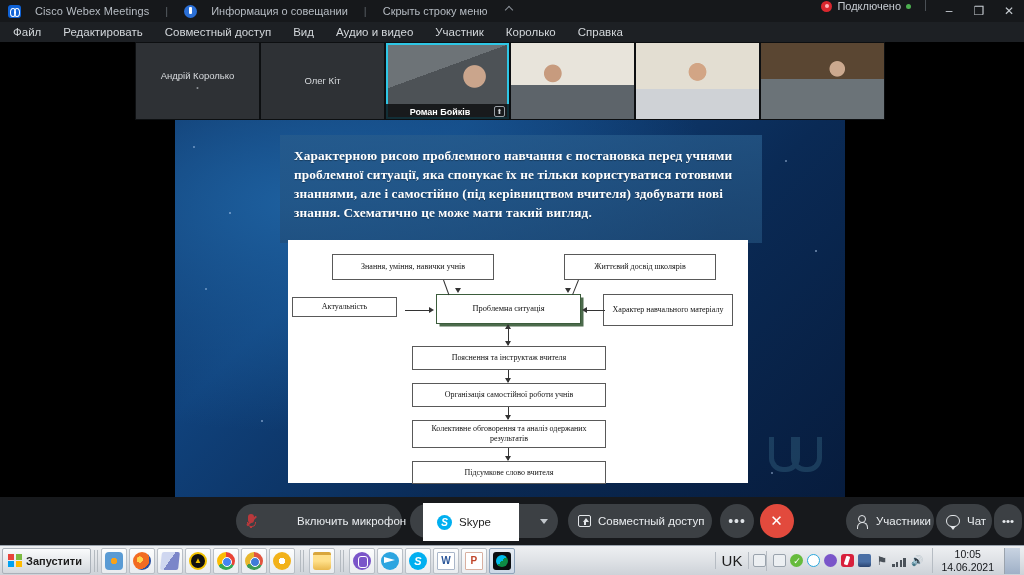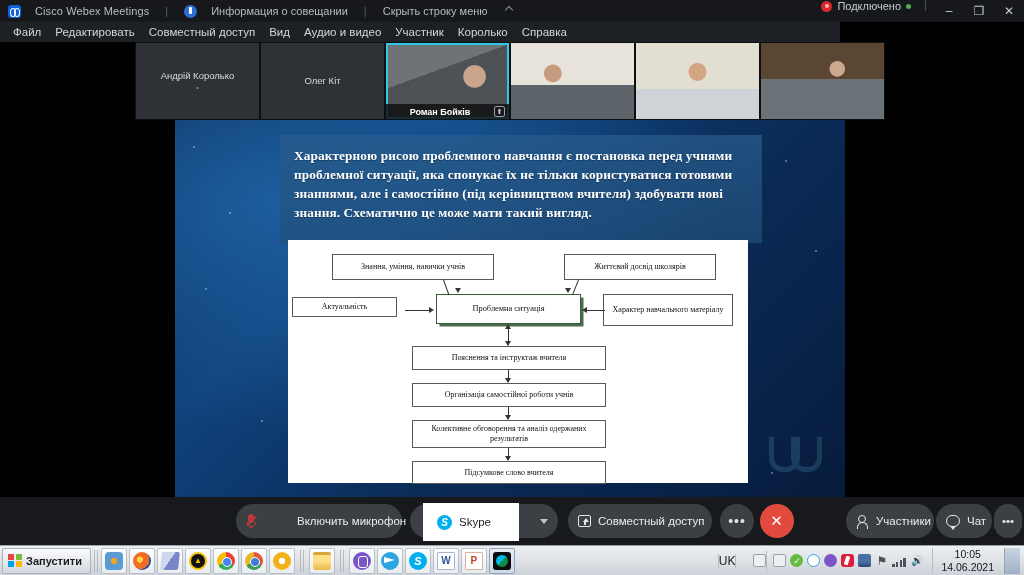--- a/index.html
+++ b/index.html
@@ -59,23 +59,23 @@
   .tb-conn-label { color: #c6cbd1; font-size: 11px; }
   .tb-green-dot { width: 5px; height: 5px; border-radius: 50%; background: #4caf50; }
   .tb-divider { width: 1px; height: 11px; background: #4a4f55; margin: 0 8px; }
   .wbtn {
     width: 30px; height: 22px; display: flex; align-items: center; justify-content: center;
     color: #c7ccd2; font-size: 12px; line-height: 1;
   }
 
   
   .menubar {
-    position: absolute; left: 0; top: 22px; width: 840px; height: 20px;
+    position: absolute; left: 0; top: 22px; width: 1024px; height: 20px;
     background: #1d2024; display: flex; align-items: center;
-    padding-left: 6px; gap: 0px;
+    padding-left: 6px; gap: 8px;
   }
   .menu-item {
     font-size: 11.5px; color: #d3d7db; padding: 2px 7px; white-space: nowrap;
   }
 
   
   .filmstrip {
     position: absolute; left: 135px; top: 42px; width: 750px; height: 78px;
     background: #0d0f11; display: flex; gap: 2px; padding: 1px;
   }
@@ -339,22 +339,22 @@
   .g-ppt { background: linear-gradient(180deg,#fff 0 100%); border: 1px solid #d9b0a0; border-radius: 1px; position: relative; }
   .g-ppt::after { content: "P"; position: absolute; left: 0; top: 0; width: 100%; height: 100%;
     display: flex; align-items: center; justify-content: center;
     color: #c0452a; font-size: 10px; font-weight: bold; }
   .g-wbx { background: #0b0d0f; border-radius: 3px; position: relative; }
   .g-wbx::after { content: ""; position: absolute; left: 3px; top: 3px; width: 12px; height: 12px;
     border-radius: 50%; background: linear-gradient(135deg,#00bceb 0 50%, #0d8a44 50% 100%); }
 
   .tray { margin-left: auto; display: flex; align-items: center; height: 100%; padding-right: 4px; }
   .tray-lang {
-    font-size: 12px; color: #1d1d1d; padding: 0 0; border-left: 1px solid #b6bcc3;
-    border-right: 1px solid #b6bcc3; margin-right: 17px;
+    font-size: 15px; color: #1d1d1d; padding: 0 6px; border-left: 1px solid #b6bcc3;
+    border-right: 1px solid #b6bcc3; margin-right: 4px;
   }
   .tray-icons { display: flex; align-items: center; gap: 4px; padding: 0 6px;
     border-left: 1px solid #b6bcc3; height: 20px; }
   .tray-i { width: 13px; height: 13px; border-radius: 2px; flex: 0 0 auto; }
   .ti-a { background: #eceff2; border: 1px solid #9aa3ad; }
   .ti-b { background: #66bb3c; border-radius: 50%; position: relative; }
   .ti-b::after { content: "✓"; position: absolute; inset: 0; display: flex;
     align-items: center; justify-content: center; color: #fff; font-size: 9px; }
   .ti-c { background: #fff; border: 1.6px solid #2ba7dd; border-radius: 50%; }
   .ti-d { background: #7a55c9; border-radius: 50%; }

